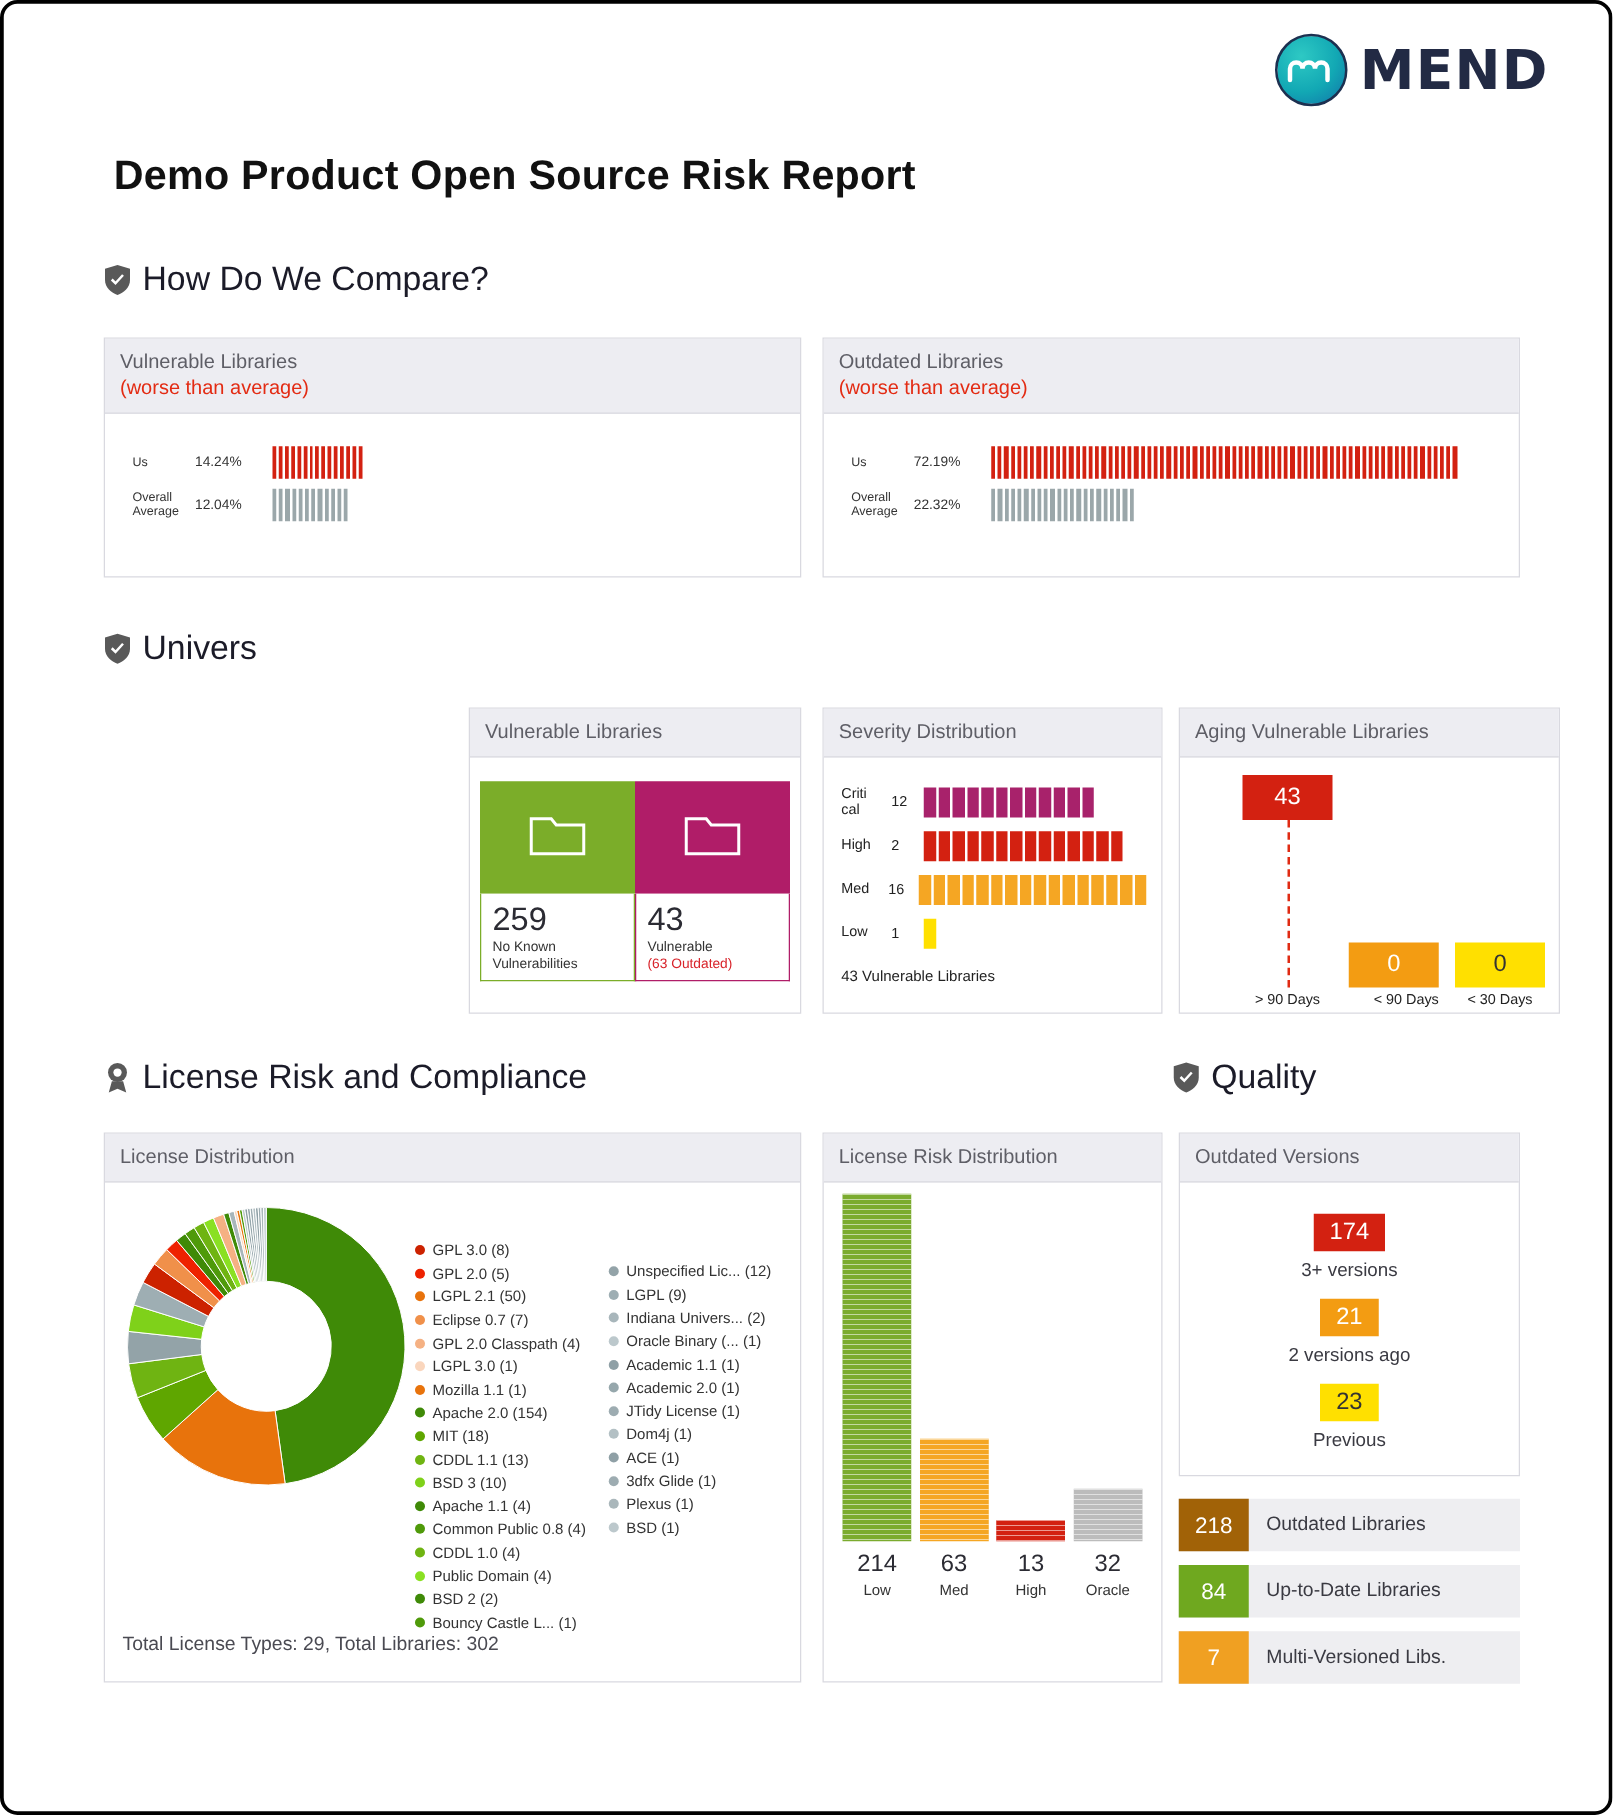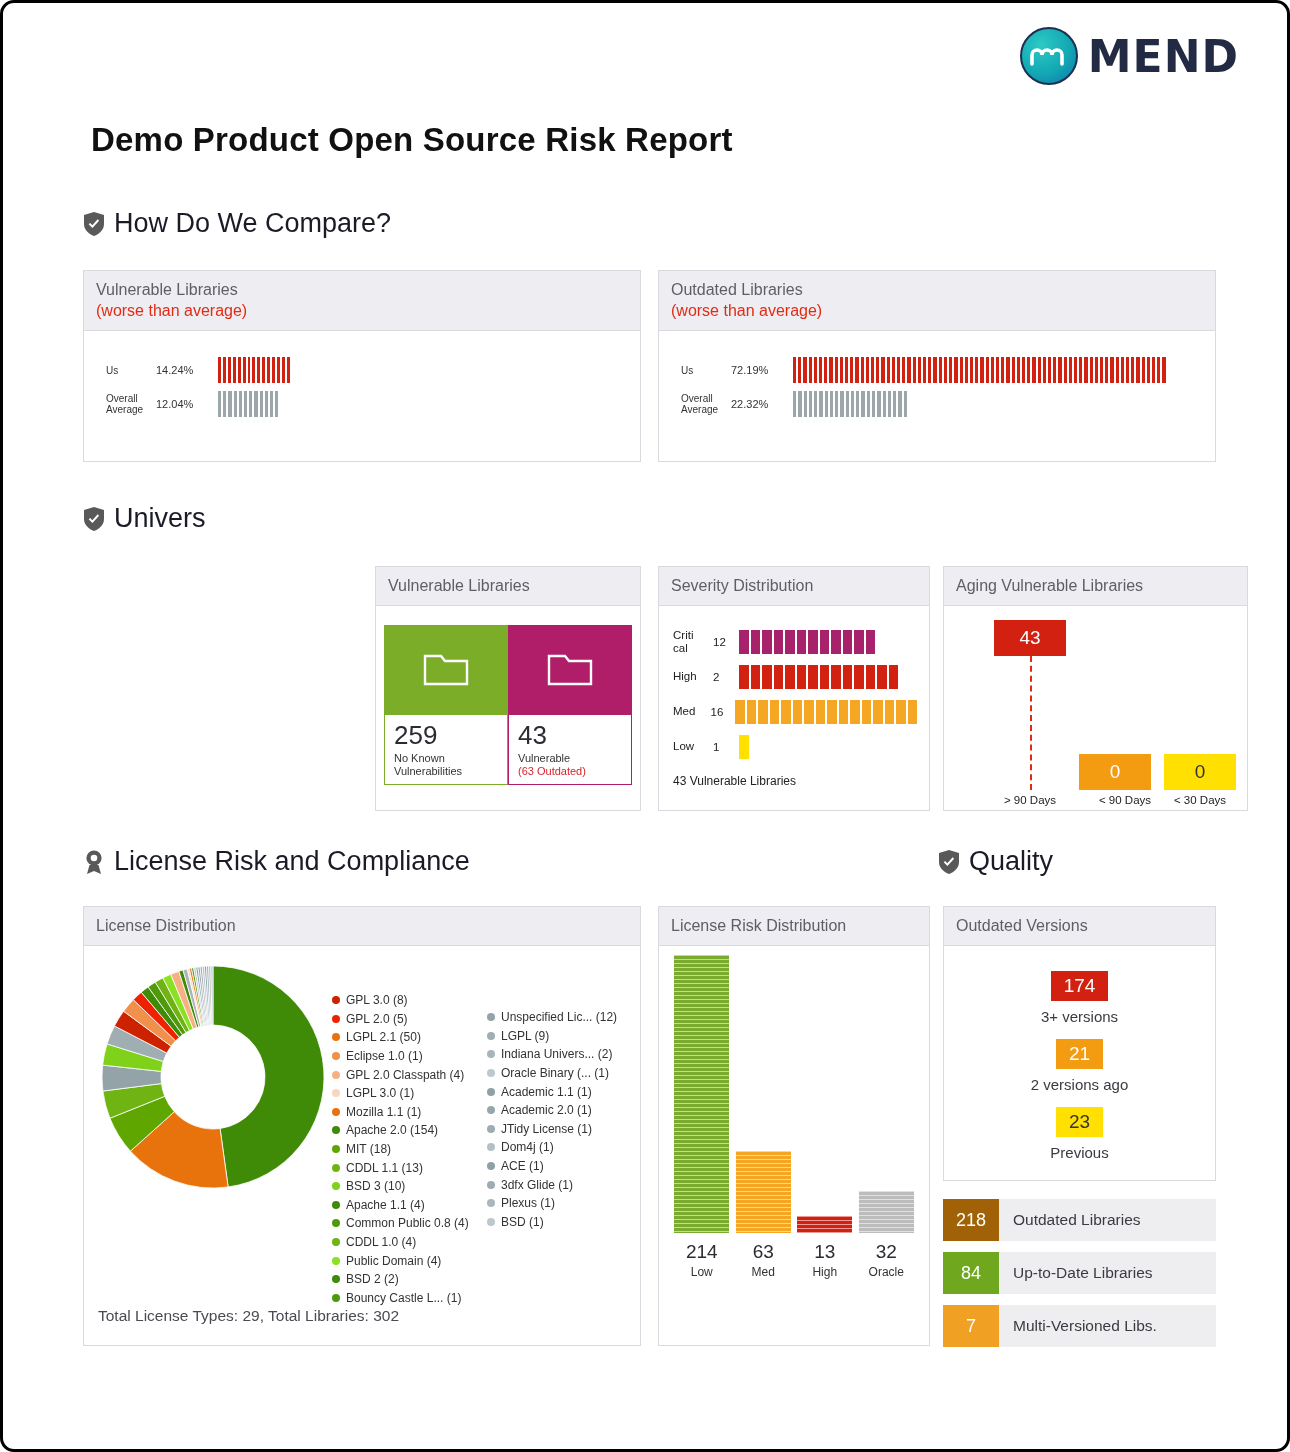--- a/index.html
+++ b/index.html
@@ -460,21 +460,21 @@
           <div class="lg-item">
             <span class="dot" style="background: rgb(238, 34, 0);"></span>
             <span>GPL 2.0 (5)</span>
           </div>
           <div class="lg-item">
             <span class="dot" style="background: rgb(232, 115, 12);"></span>
             <span>LGPL 2.1 (50)</span>
           </div>
           <div class="lg-item">
             <span class="dot" style="background: rgb(240, 144, 74);"></span>
-            <span>Eclipse 1.0 (1)</span>
+            <span>Eclipse 0.7 (7)</span>
           </div>
           <div class="lg-item">
             <span class="dot" style="background: rgb(245, 177, 131);"></span>
             <span>GPL 2.0 Classpath (4)</span>
           </div>
           <div class="lg-item">
             <span class="dot" style="background: rgb(250, 214, 189);"></span>
             <span>LGPL 3.0 (1)</span>
           </div>
           <div class="lg-item">

